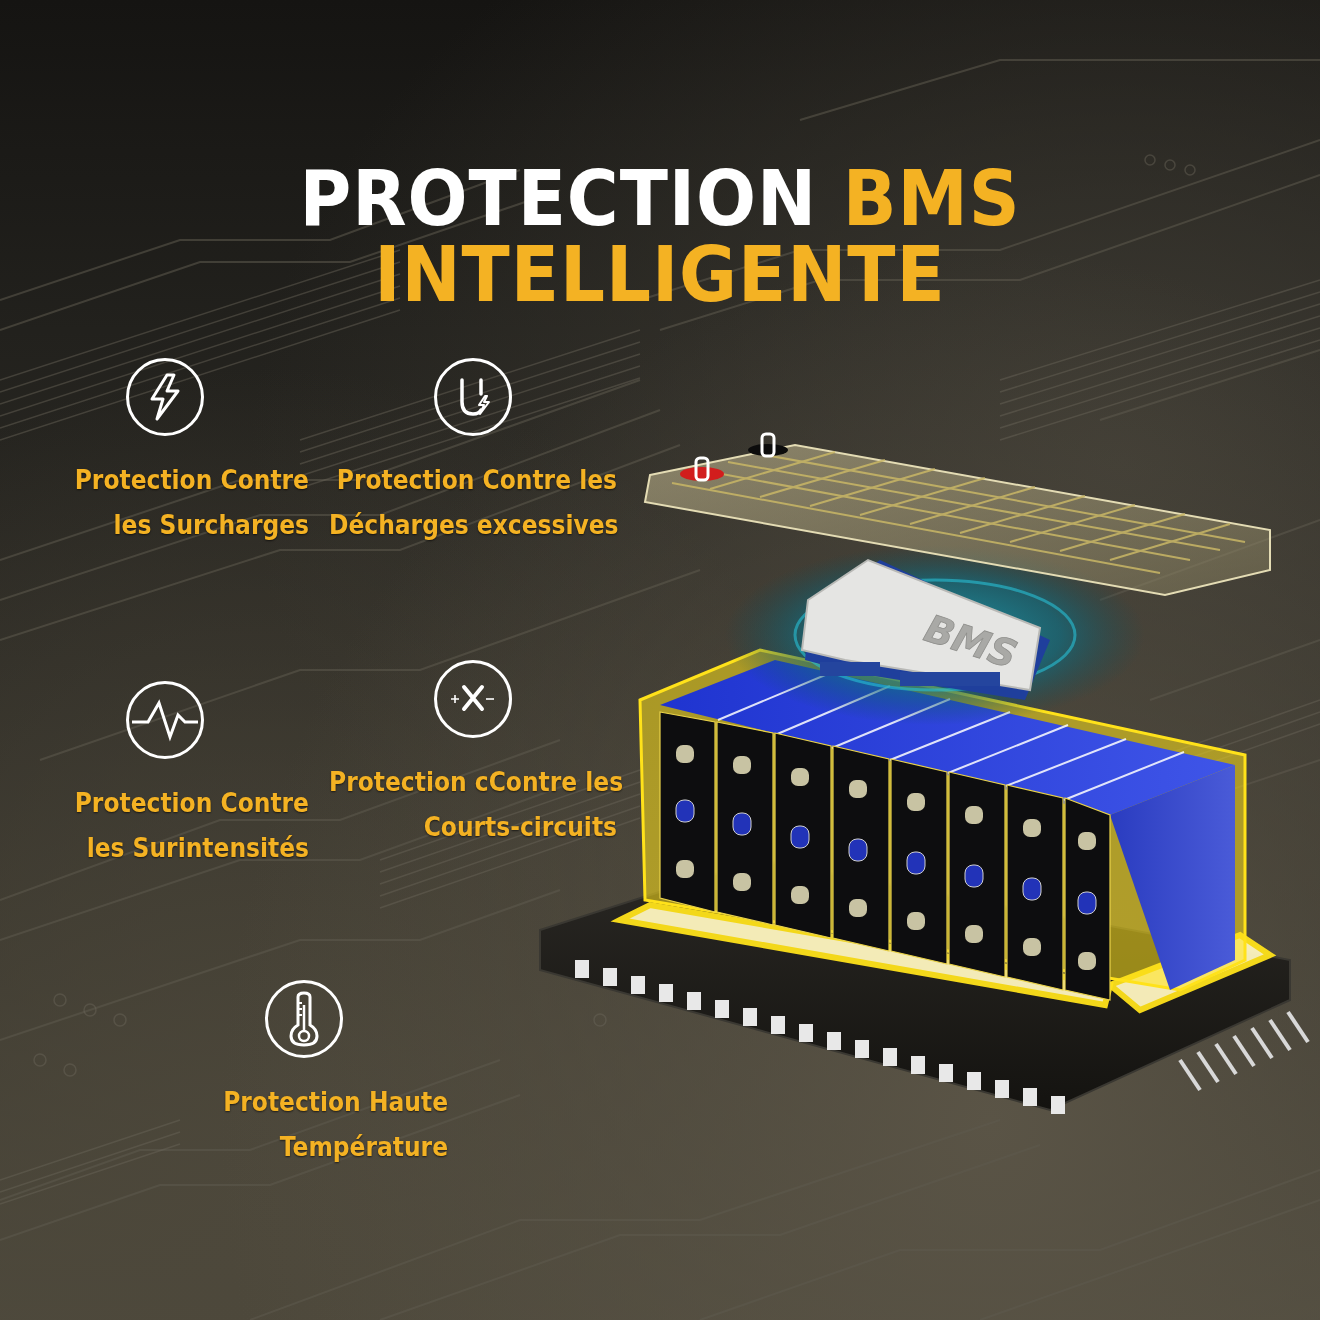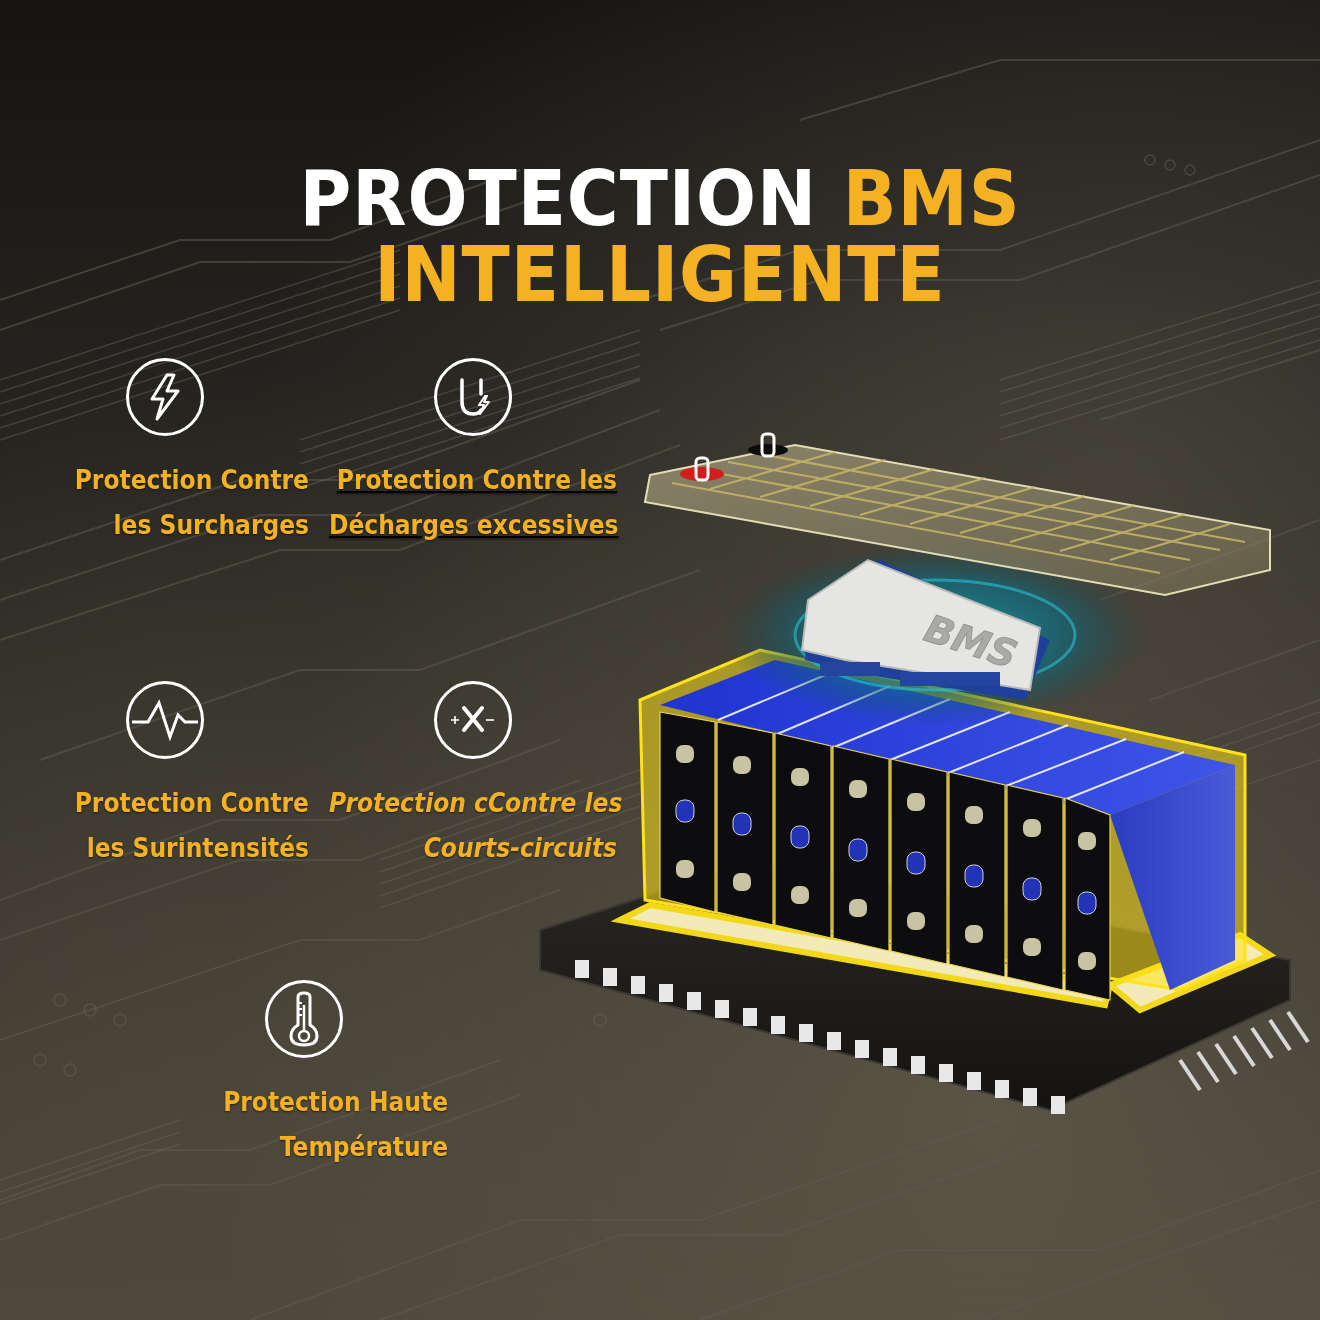--- a/index.html
+++ b/index.html
@@ -122,21 +122,21 @@
     <svg width="44" height="50" viewBox="0 0 44 50">
       <path d="M24 3 L9 27 L20 27 L14 47 L35 19 L24 19 L31 3 Z" fill="none" stroke="#fff" stroke-width="3" stroke-linejoin="round"></path>
     </svg>
   </div>
   <div class="label">
     <div>Protection Contre</div>
     <div>les Surcharges</div>
   </div>
 </div>
 
-<div class="feature" style="left:313px; top:358px;text-decoration:underline;">
+<div class="feature" style="left:313px; top:358px;">
   <div class="icon-ring">
     <svg width="44" height="50" viewBox="0 0 44 50">
       <path d="M11 8 L11 30 Q11 42 22 42 Q28 42 30 38" fill="none" stroke="#fff" stroke-width="3.5" stroke-linecap="round"></path>
       <path d="M30 8 L30 22" fill="none" stroke="#fff" stroke-width="3.5" stroke-linecap="round"></path>
       <path d="M34 24 L28 33 L33 33 L29 42 L38 30 L33 30 L36 24 Z" fill="none" stroke="#fff" stroke-width="2" stroke-linejoin="round"></path>
     </svg>
   </div>
   <div class="label">
     <div>Protection Contre les</div>
     <div>Décharges excessives</div>
@@ -148,21 +148,21 @@
     <svg width="70" height="50" viewBox="0 0 70 50">
       <path d="M2 27 L18 27 L29 8 L40 42 L48 20 L55 27 L68 27" fill="none" stroke="#fff" stroke-width="3" stroke-linejoin="miter"></path>
     </svg>
   </div>
   <div class="label">
     <div>Protection Contre</div>
     <div>les Surintensités</div>
   </div>
 </div>
 
-<div class="feature" style="left:313px; top:681px;font-style:italic;">
+<div class="feature" style="left:313px; top:660px;">
   <div class="icon-ring">
     <svg width="50" height="40" viewBox="0 0 50 40">
       <path d="M16 8 L34 30 M34 8 L16 30" stroke="#fff" stroke-width="4" stroke-linecap="round"></path>
       <path d="M3 20 L11 20 M7 16 L7 24" stroke="#fff" stroke-width="1.6"></path>
       <path d="M38 20 L46 20" stroke="#fff" stroke-width="1.6"></path>
     </svg>
   </div>
   <div class="label">
     <div>Protection cContre les</div>
     <div>Courts-circuits</div>

